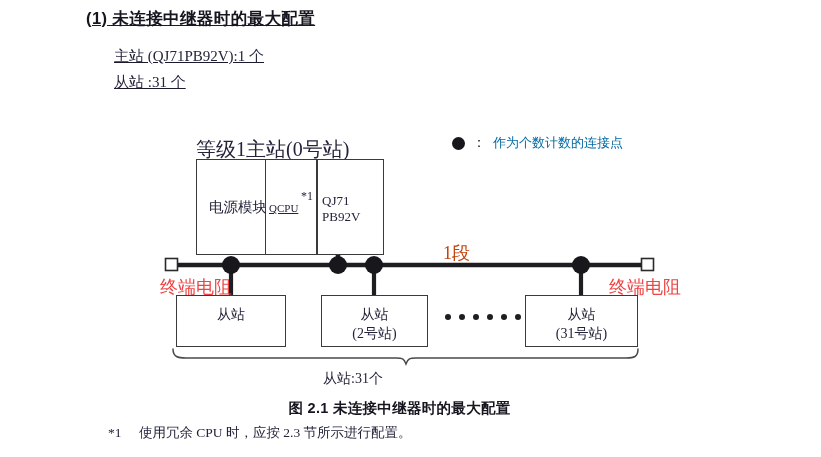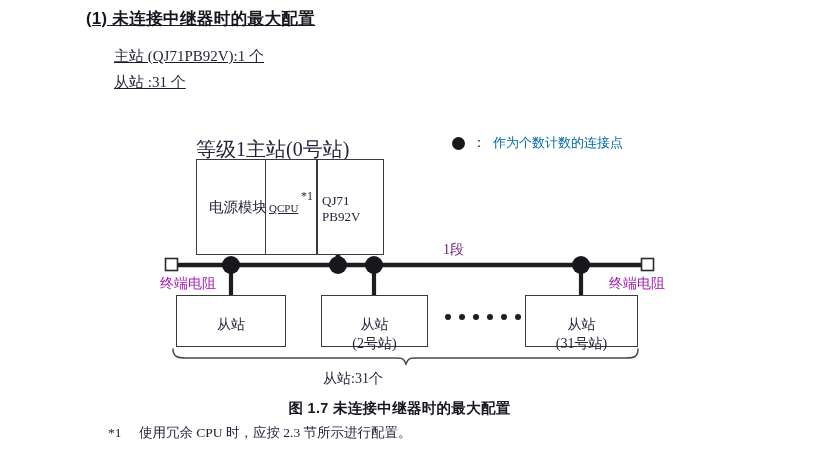--- a/index.html
+++ b/index.html
@@ -126,43 +126,43 @@
     line-height: 16px;
     font-size: 13px;
     color: #23243a;
   }
 
   
   #segment-label {
     position: absolute;
     left: 443px;
     top: 241px;
-    font-size: 14px;
-    color: #701a75;
+    font-size: 18px;
+    color: #c2410c;
     white-space: nowrap;
   }
 
   
   .terminator-label {
     position: absolute;
-    font-size: 14px;
-    color: #a21caf;
+    font-size: 18px;
+    color: #ef4444;
     white-space: nowrap;
   }
   #terminator-left-label  { left: 160px; top: 275px; }
   #terminator-right-label { left: 609px; top: 275px; }
 
   
   .slave-box {
     position: absolute;
     box-sizing: border-box;
     border: 1.3px solid #3a3a3a;
     background: #ffffff;
     text-align: center;
-    padding-top: 19px;
+    padding-top: 9px;
     font-size: 14px;
     line-height: 19px;
     color: #23243a;
   }
   #slave-1  { left: 176px; top: 295px; width: 110px; height: 52px; }
   #slave-2  { left: 321px; top: 295px; width: 107px; height: 52px; }
   #slave-31 { left: 525px; top: 295px; width: 113px; height: 52px; }
 
   
   #slave-ellipsis {
@@ -305,19 +305,19 @@
       <span></span>
       <span></span>
     </div>
 
   <div id="brace-caption">
     <span id="brace-caption-inner">从站:31个</span>
   </div>
 </div>
 
 <div id="figure-caption">
-  <span id="figure-caption-inner">图 1.7  未连接中继器时的最大配置</span>
+  <span id="figure-caption-inner">图 2.1  未连接中继器时的最大配置</span>
 </div>
 
 <div id="footnote">
   <span id="footnote-marker">*1</span>
   <span>使用冗余 CPU 时，应按 2.3 节所示进行配置。</span>
 </div>
 
 </body></html>

